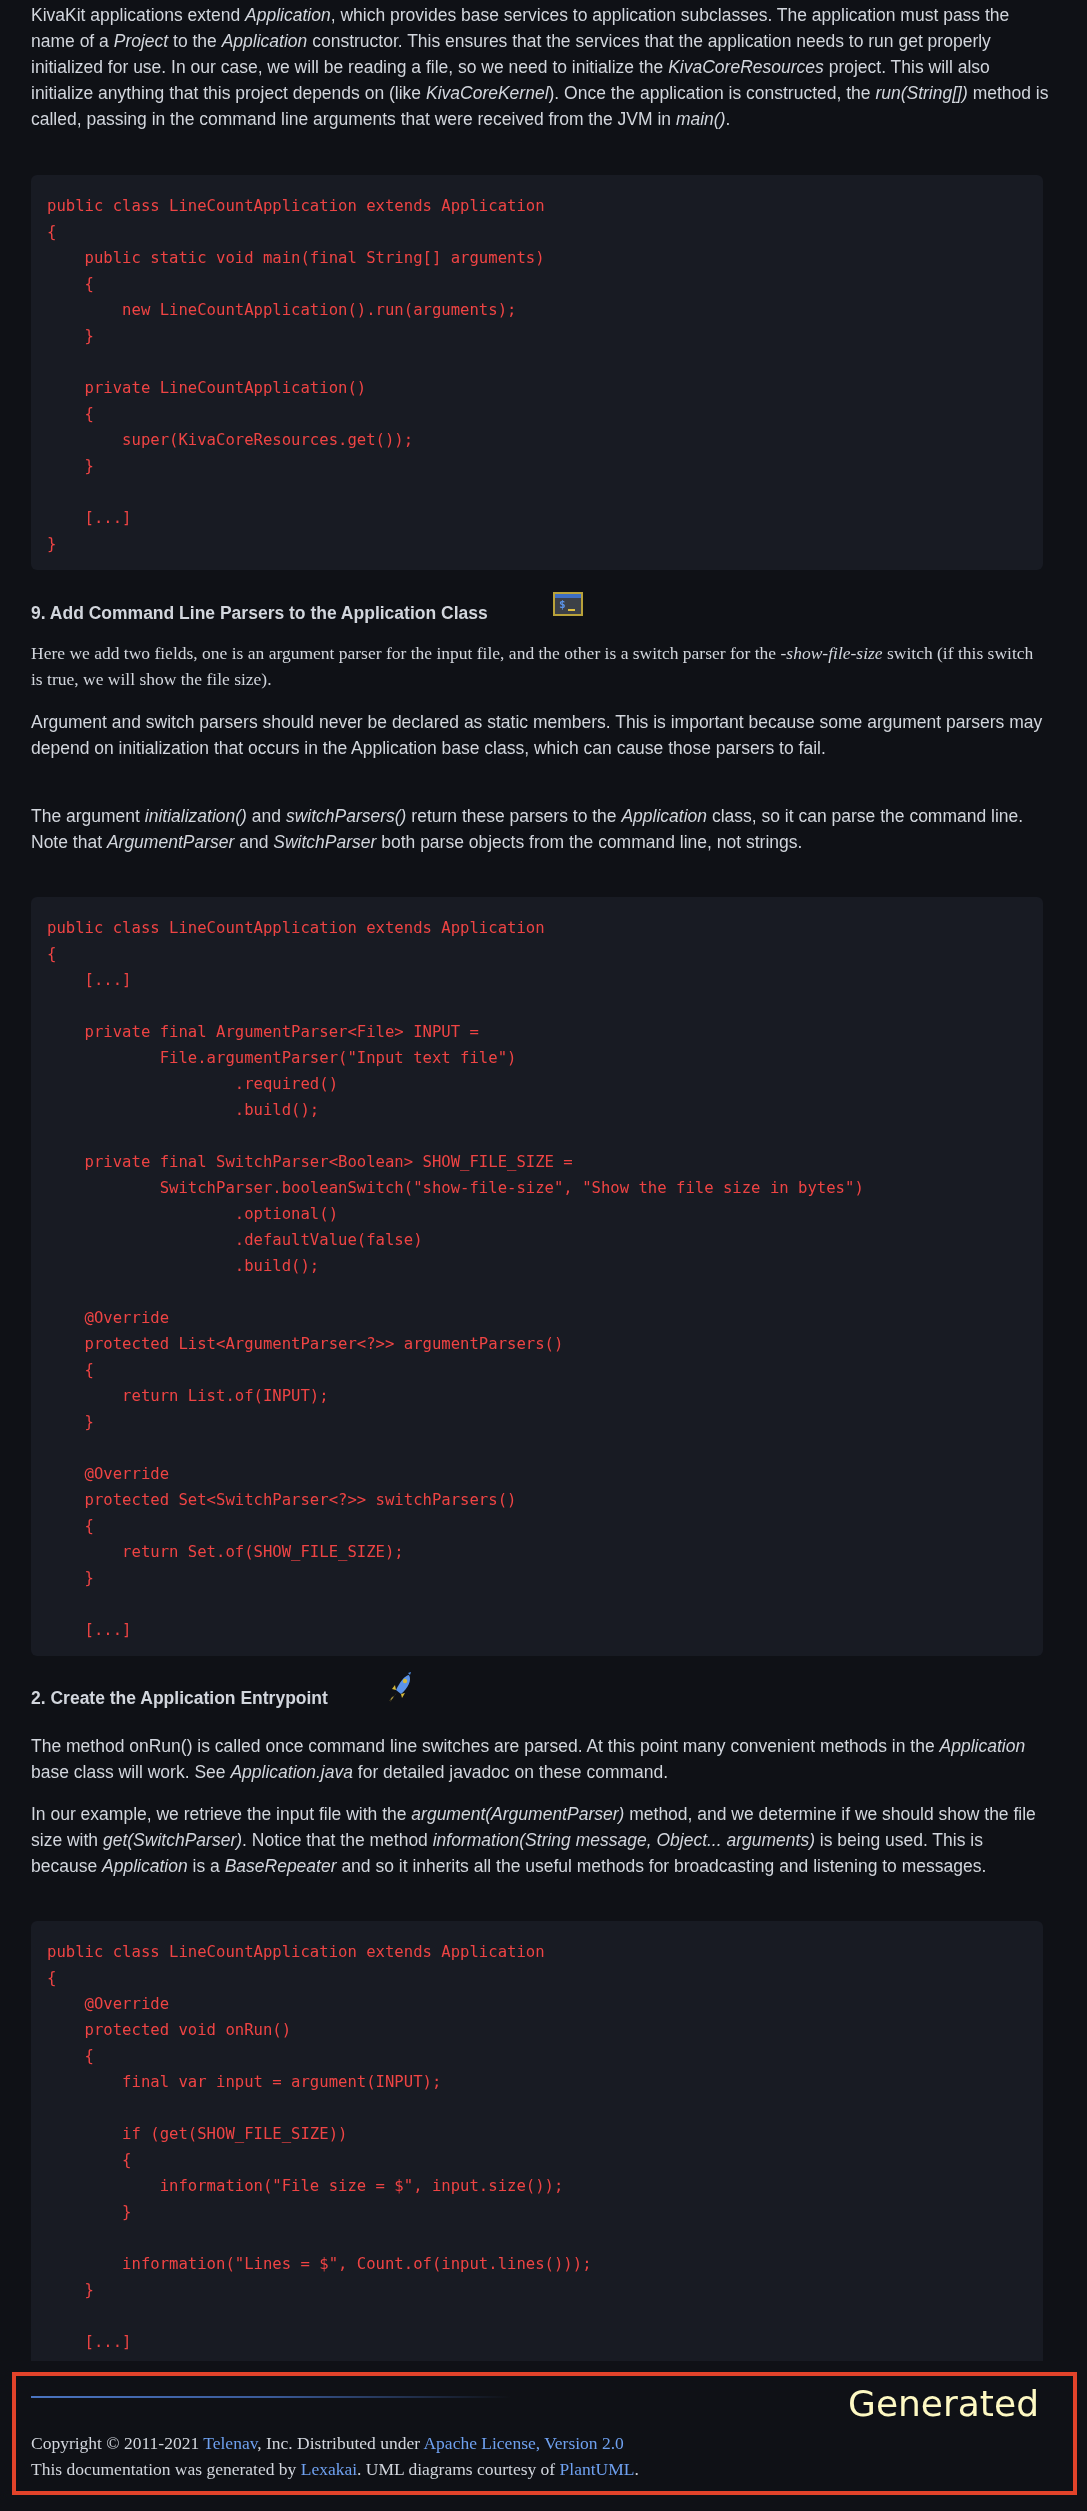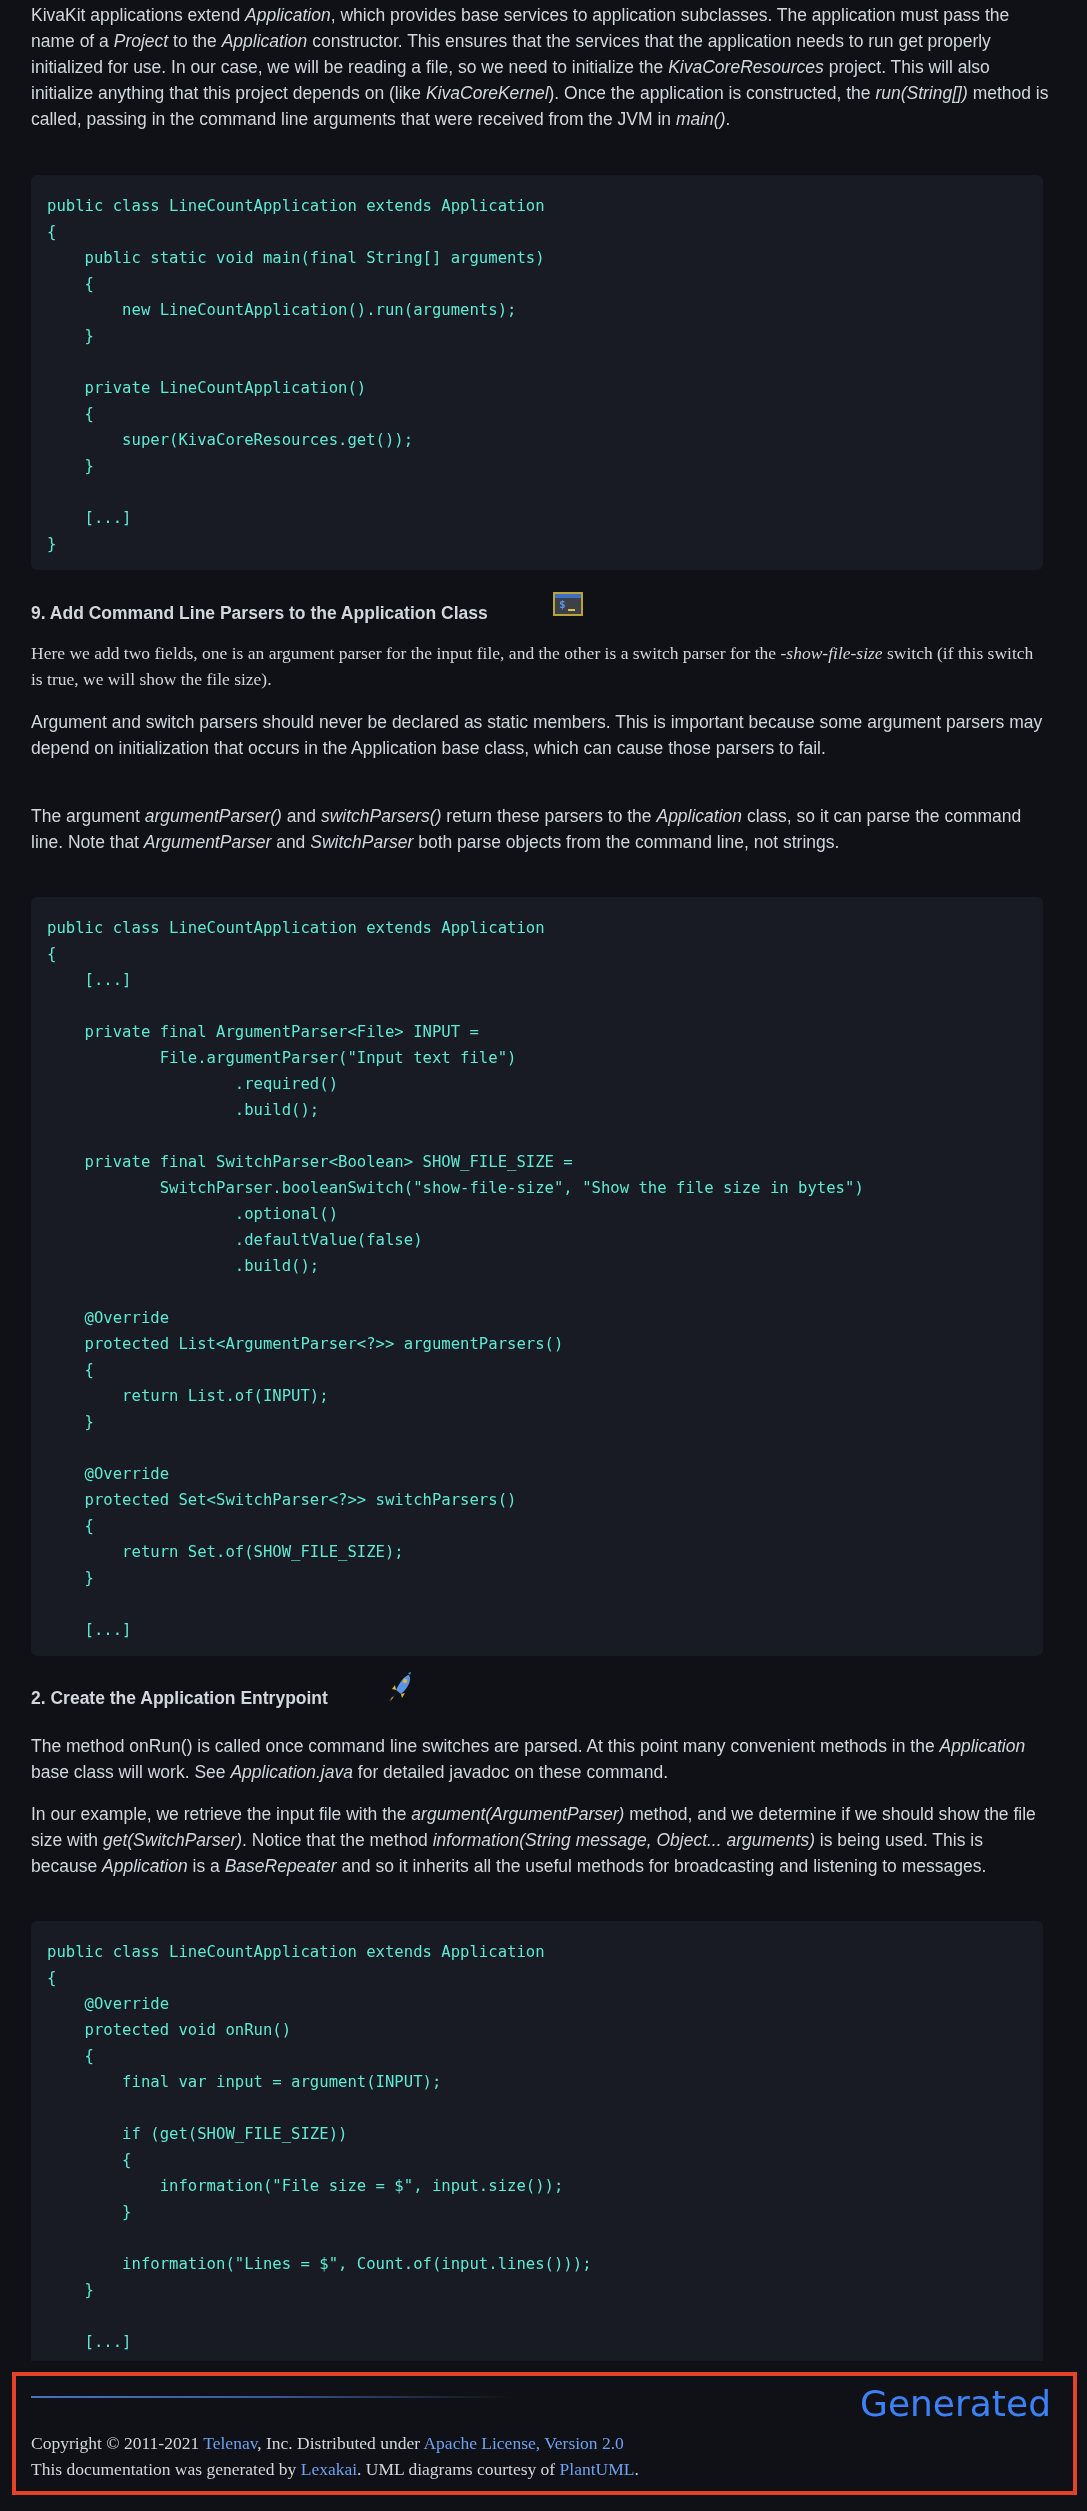--- a/index.html
+++ b/index.html
@@ -33,21 +33,21 @@
     position: absolute;
     left: 0;
     width: 1012px;
     background: #181b23;
     border-radius: 6px;
     box-sizing: border-box;
     padding: 18px 16px;
     font-family: "DejaVu Sans Mono", monospace;
     font-size: 15.6px;
     line-height: 26px;
-    color: #5eead4;
+    color: #ef4444;
     white-space: pre;
   }
   .code .line { display: block; height: 26px; }
   .code1 { top: 175px; height: 395px; }
   .code2 { top: 897px; height: 759px; }
   .code3 { top: 1921px; height: 440px; border-bottom-left-radius: 0; border-bottom-right-radius: 0; }
   h3 {
     position: absolute;
     left: 0;
     margin: 0;
@@ -104,26 +104,26 @@
   .footer-rule {
     position: absolute;
     left: 31px;
     top: 2396px;
     width: 480px;
     height: 2px;
     background: linear-gradient(to right, #4a74c0 0%, #3a5a98 50%, rgba(40,50,70,0) 100%);
   }
   .generated-label {
     position: absolute;
-    right: 36px;
+    right: 48px;
     top: 2382px;
     font-family: "DejaVu Sans", sans-serif;
     font-size: 36px;
     line-height: 44px;
-    color: #3b82f6;
+    color: #fef9c3;
     font-weight: normal;
   }
   .footer-line {
     position: absolute;
     left: 31px;
     font-size: 17.5px;
     line-height: 26px;
     color: #d2d6dd;
     white-space: nowrap;
     font-family: Liberation Serif, serif;
@@ -148,21 +148,21 @@
     <span>9. Add Command Line Parsers to the Application Class</span>
     <span class="icon-terminal">
       <span class="bar"></span>
       <span class="dollar">$</span>
       <span class="cursor"></span>
     </span>
   </h3>
 
   <p class="p-parsers-1"><span>Here we add two fields, one is an argument parser for the input file, and the other is a switch parser for the </span><em>-show-file-size</em><span> switch (if this switch is true, we will show the file size).</span></p>
   <p class="p-parsers-2"><span>Argument and switch parsers should never be declared as static members. This is important because some argument parsers may depend on initialization that occurs in the Application base class, which can cause those parsers to fail.</span></p>
-  <p class="p-parsers-3"><span>The argument </span><em>argumentParser()</em><span> and </span><em>switchParsers()</em><span> return these parsers to the </span><em>Application</em><span> class, so it can parse the command line. Note that </span><em>ArgumentParser</em><span> and </span><em>SwitchParser</em><span> both parse objects from the command line, not strings.</span></p>
+  <p class="p-parsers-3"><span>The argument </span><em>initialization()</em><span> and </span><em>switchParsers()</em><span> return these parsers to the </span><em>Application</em><span> class, so it can parse the command line. Note that </span><em>ArgumentParser</em><span> and </span><em>SwitchParser</em><span> both parse objects from the command line, not strings.</span></p>
 
   <div class="code code2"><span class="line">public class LineCountApplication extends Application</span><span class="line">{</span><span class="line">    [...]</span><span class="line"></span><span class="line">    private final ArgumentParser&lt;File&gt; INPUT =</span><span class="line">            File.argumentParser("Input text file")</span><span class="line">                    .required()</span><span class="line">                    .build();</span><span class="line"></span><span class="line">    private final SwitchParser&lt;Boolean&gt; SHOW_FILE_SIZE =</span><span class="line">            SwitchParser.booleanSwitch("show-file-size", "Show the file size in bytes")</span><span class="line">                    .optional()</span><span class="line">                    .defaultValue(false)</span><span class="line">                    .build();</span><span class="line"></span><span class="line">    @Override</span><span class="line">    protected List&lt;ArgumentParser&lt;?&gt;&gt; argumentParsers()</span><span class="line">    {</span><span class="line">        return List.of(INPUT);</span><span class="line">    }</span><span class="line"></span><span class="line">    @Override</span><span class="line">    protected Set&lt;SwitchParser&lt;?&gt;&gt; switchParsers()</span><span class="line">    {</span><span class="line">        return Set.of(SHOW_FILE_SIZE);</span><span class="line">    }</span><span class="line"></span><span class="line">    [...]</span></div>
 
   <h3 class="h-entry">
     <span>2. Create the Application Entrypoint</span>
     <span class="icon-rocket">
       <svg width="30" height="34" viewBox="0 0 30 34">
         <path d="M22 2 L25 1 L24 4 Z" fill="#4f8be0"></path>
         <path d="M23 4 C26 9 22 17 15 23 L10 19 C14 11 18 5 23 4 Z" fill="#5b93e8"></path>
         <circle cx="19" cy="10" r="2.2" fill="#d4b93a"></circle>

